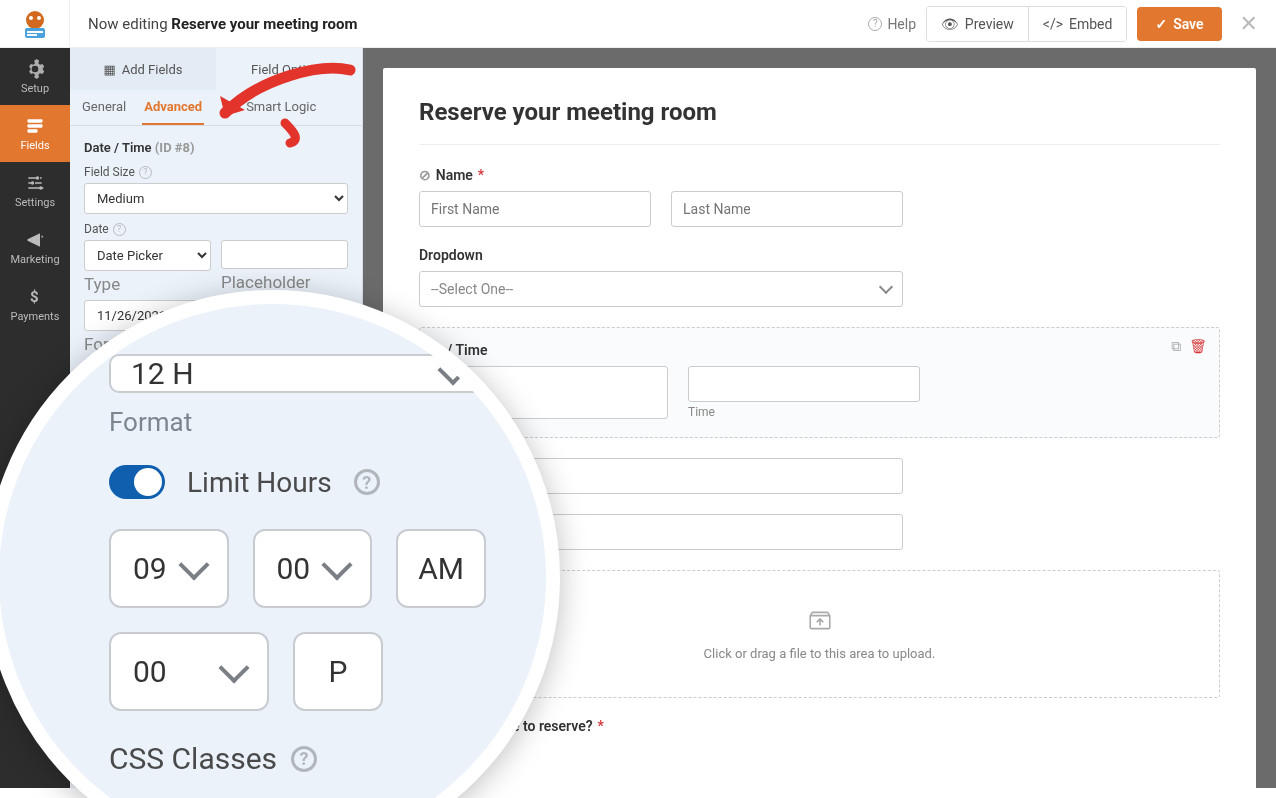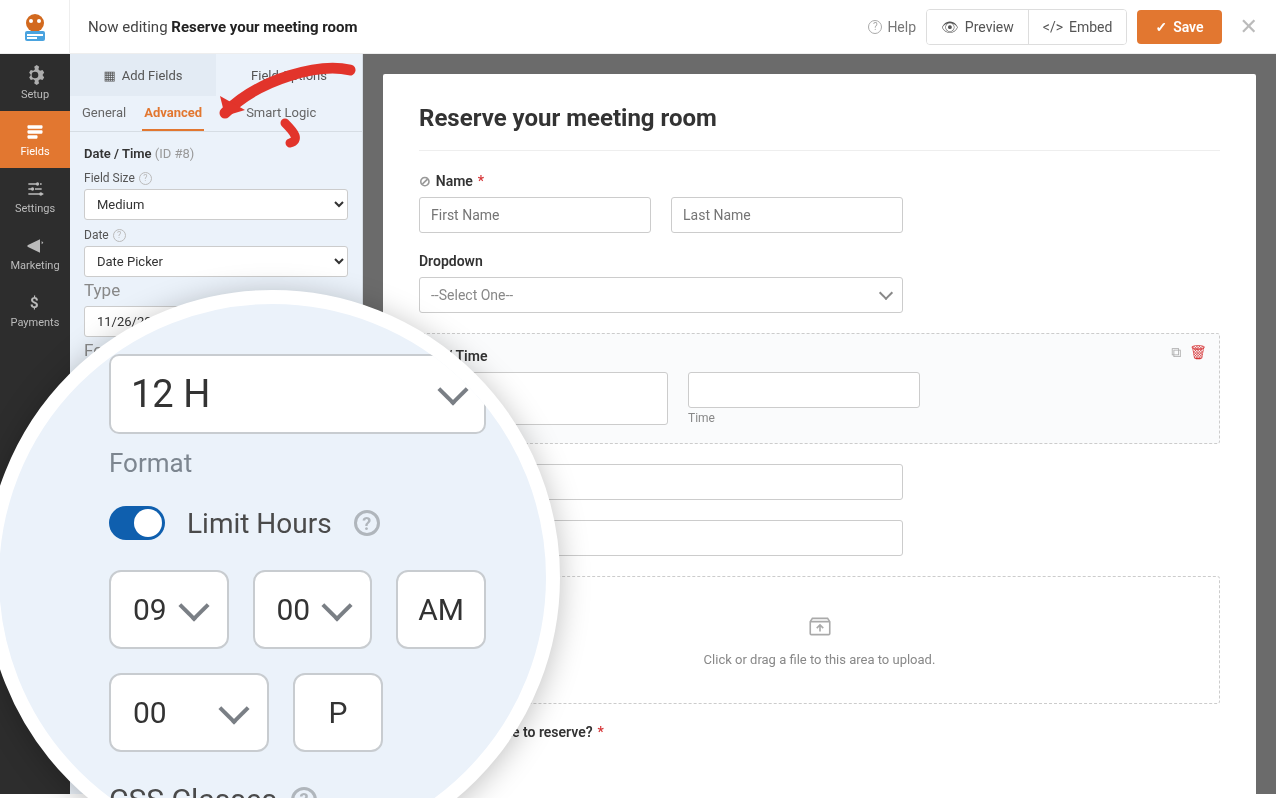--- a/index.html
+++ b/index.html
@@ -1,18 +1,18 @@
 <!DOCTYPE html>
 <html><head>
 <meta charset="utf-8">
 <style>
 *{box-sizing:border-box;margin:0;padding:0;font-family:-apple-system,BlinkMacSystemFont,"Segoe UI",Roboto,Arial,sans-serif}
 body{background:#6b6b6b;overflow:hidden}
 .app{width:1276px;height:798px;position:relative;background:#fff}
-.topbar{height:54px;display:flex;align-items:center;padding:0 18px 0 0;background:#fff;border-bottom:1px solid #eee}
+.topbar{height:48px;display:flex;align-items:center;padding:0 18px 0 0;background:#fff;border-bottom:1px solid #eee}
 .logo{width:70px;height:58px;display:flex;align-items:center;justify-content:center;border-right:1px solid #eee}
 .logo svg{width:36px;height:36px}
 .now-editing{padding-left:18px;font-size:15px;color:#444}
 .now-editing b{font-weight:700;color:#222}
 .topbar-right{margin-left:auto;display:flex;align-items:center;gap:10px}
 .help-link{color:#777;font-size:14px;display:flex;align-items:center;gap:5px;cursor:pointer}
 .btn-group{display:flex;border:1px solid #ddd;border-radius:4px;overflow:hidden}
 .btn-group button{background:#fff;border:none;padding:9px 14px;font-size:14px;color:#555;display:flex;align-items:center;gap:6px;cursor:pointer}
 .btn-group button:first-child{border-right:1px solid #ddd}
 .save-btn{background:#e27730;color:#fff;border:none;padding:9px 18px;border-radius:4px;font-size:14px;font-weight:600;display:flex;align-items:center;gap:6px;cursor:pointer}
@@ -24,21 +24,21 @@
 .rail-item svg{width:20px;height:20px}
 .sidebar{width:293px;background:#ebf2fa;border-right:1px solid #d6dde4;display:flex;flex-direction:column;overflow:hidden}
 .sb-tabs1{display:flex;height:42px;background:#e3ebf4}
 .sb-tabs1 .t{flex:1;display:flex;align-items:center;justify-content:center;gap:6px;font-size:13px;color:#555;cursor:pointer}
 .sb-tabs1 .t.active{background:#ebf2fa}
 .sb-tabs2{display:flex;height:36px;border-bottom:1px solid #d6dde4;padding:0 10px;gap:14px}
 .sb-tabs2 .t{font-size:13px;color:#666;display:flex;align-items:center;border-bottom:2px solid transparent;cursor:pointer;padding:0 2px}
 .sb-tabs2 .t.active{color:#e27730;border-bottom-color:#e27730;font-weight:700}
 .sb-body{padding:10px 14px;overflow:auto;font-size:13px;color:#444;position:relative}
 .sb-heading{font-size:13px;color:#333;font-weight:600;margin:4px 0 10px}
-.sb-heading .muted{color:#999;font-weight:400}
+.sb-heading .muted{color:#999;font-weight:700}
 .sb-label{font-size:12px;color:#555;margin:8px 0 4px;display:flex;align-items:center;gap:4px}
 .help-q{width:13px;height:13px;border:1px solid #bbb;border-radius:50%;display:inline-flex;align-items:center;justify-content:center;font-size:9px;color:#bbb}
 .sb-select,.sb-input{width:100%;background:#fff;border:1px solid #ccc;border-radius:3px;padding:6px 8px;font-size:13px;color:#333}
 .sb-row{display:flex;gap:10px}
 .sb-col{flex:1}
 .sublabel{font-size:17px;color:#888;margin-top:3px}
 .preview{flex:1;background:#6b6b6b;padding:20px;overflow:auto}
 .form-canvas{background:#fff;border-radius:2px;padding:30px 36px;min-height:100%}
 .form-title{font-size:24px;font-weight:700;color:#333;margin-bottom:18px}
 hr.divider{border:none;border-top:1px solid #eee;margin-bottom:22px}
@@ -53,21 +53,21 @@
 .sel-chev::after{content:"";position:absolute;right:12px;top:50%;width:8px;height:8px;border-right:2px solid #888;border-bottom:2px solid #888;transform:translateY(-70%) rotate(45deg)}
 .field-datetime{border:1px dashed #ccc;background:#fafbfc;padding:14px 16px 18px;border-radius:3px;position:relative}
 .field-actions{position:absolute;top:10px;right:12px;display:flex;gap:8px}
 .field-actions span{color:#aaa;font-size:14px;cursor:pointer}
 .field-actions .del{color:#d63638}
 .subhelp{font-size:12px;color:#888;margin-top:3px}
 .upload-zone{border:1px dashed #ccc;border-radius:3px;padding:36px;text-align:center;color:#888;font-size:13px}
 .upload-zone svg{width:26px;height:26px;margin-bottom:10px;color:#aaa}
 
 .magnifier{position:absolute;left:-15px;top:290px;width:575px;height:575px;border-radius:50%;background:#ebf2fa;border:14px solid #fff;box-shadow:0 4px 30px rgba(0,0,0,.25);padding:50px 60px 0 110px;overflow:hidden}
-.mag-select{background:#fff;border:2px solid #c8ccd0;border-radius:10px;padding:16px 20px;font-size:38px;color:#333;display:flex;align-items:center;justify-content:space-between;margin-bottom:14px}
+.mag-select{background:#fff;border:2px solid #c8ccd0;border-radius:10px;padding:0 20px;font-size:30px;color:#333;display:flex;align-items:center;justify-content:space-between;margin-bottom:14px}
 .mag-chev{width:22px;height:22px;border-right:4px solid #7a7f85;border-bottom:4px solid #7a7f85;transform:rotate(45deg);margin-top:-8px}
 .mag-sublabel{font-size:26px;color:#7d8690;margin:10px 0 28px}
 .mag-toggle-row{display:flex;align-items:center;gap:22px;margin-bottom:30px}
 .mag-toggle{width:56px;height:34px;background:#0f5fae;border-radius:17px;position:relative}
 .mag-toggle::after{content:"";position:absolute;right:3px;top:3px;width:28px;height:28px;background:#fff;border-radius:50%}
 .mag-toggle-label{font-size:28px;color:#4a4a4a}
 .mag-q{width:26px;height:26px;border:3px solid #b0b6bc;border-radius:50%;display:flex;align-items:center;justify-content:center;color:#b0b6bc;font-size:18px;font-weight:700}
 .mag-grid{display:flex;gap:24px;margin-bottom:24px}
 .mag-cell{width:160px;background:#fff;border:2px solid #c8ccd0;border-radius:12px;padding:20px 22px;font-size:30px;color:#333;display:flex;align-items:center;justify-content:space-between}
 .mag-cell.narrow{width:90px;justify-content:center}
@@ -188,20 +188,24 @@
         </select>
         <div class="sb-label">
           <span>Date</span>
           <span class="help-q">?</span>
         </div>
         <div class="sb-row">
           <div class="sb-col">
             <select class="sb-select"><option>Date Picker</option></select>
             <div class="sublabel">Type</div>
           </div>
+          <div class="sb-col">
+            <input class="sb-input" style="">
+            <div class="sublabel">Placeholder</div>
+          </div>
         </div>
         <div style="height:6px"></div>
         <select class="sb-select" style="width:48%"><option>11/26/2021 (m/d/Y)</option></select>
         <div class="sublabel">Format</div>
       </div>
     </div>
 
     <div class="preview">
       <div class="form-canvas">
         <div class="form-title">Reserve your meeting room</div>

